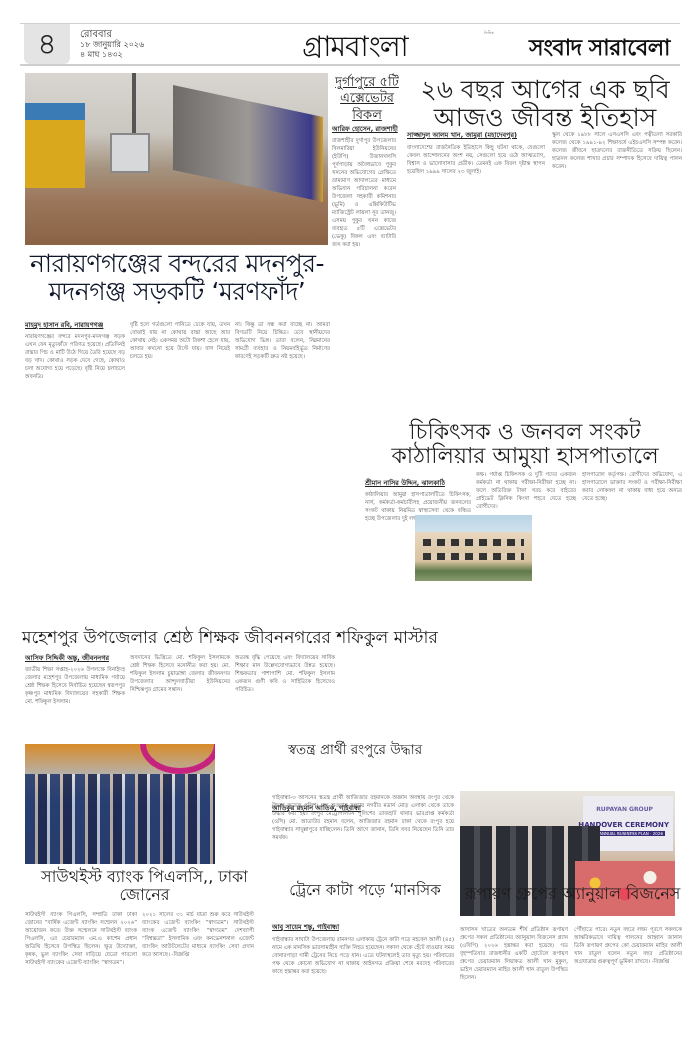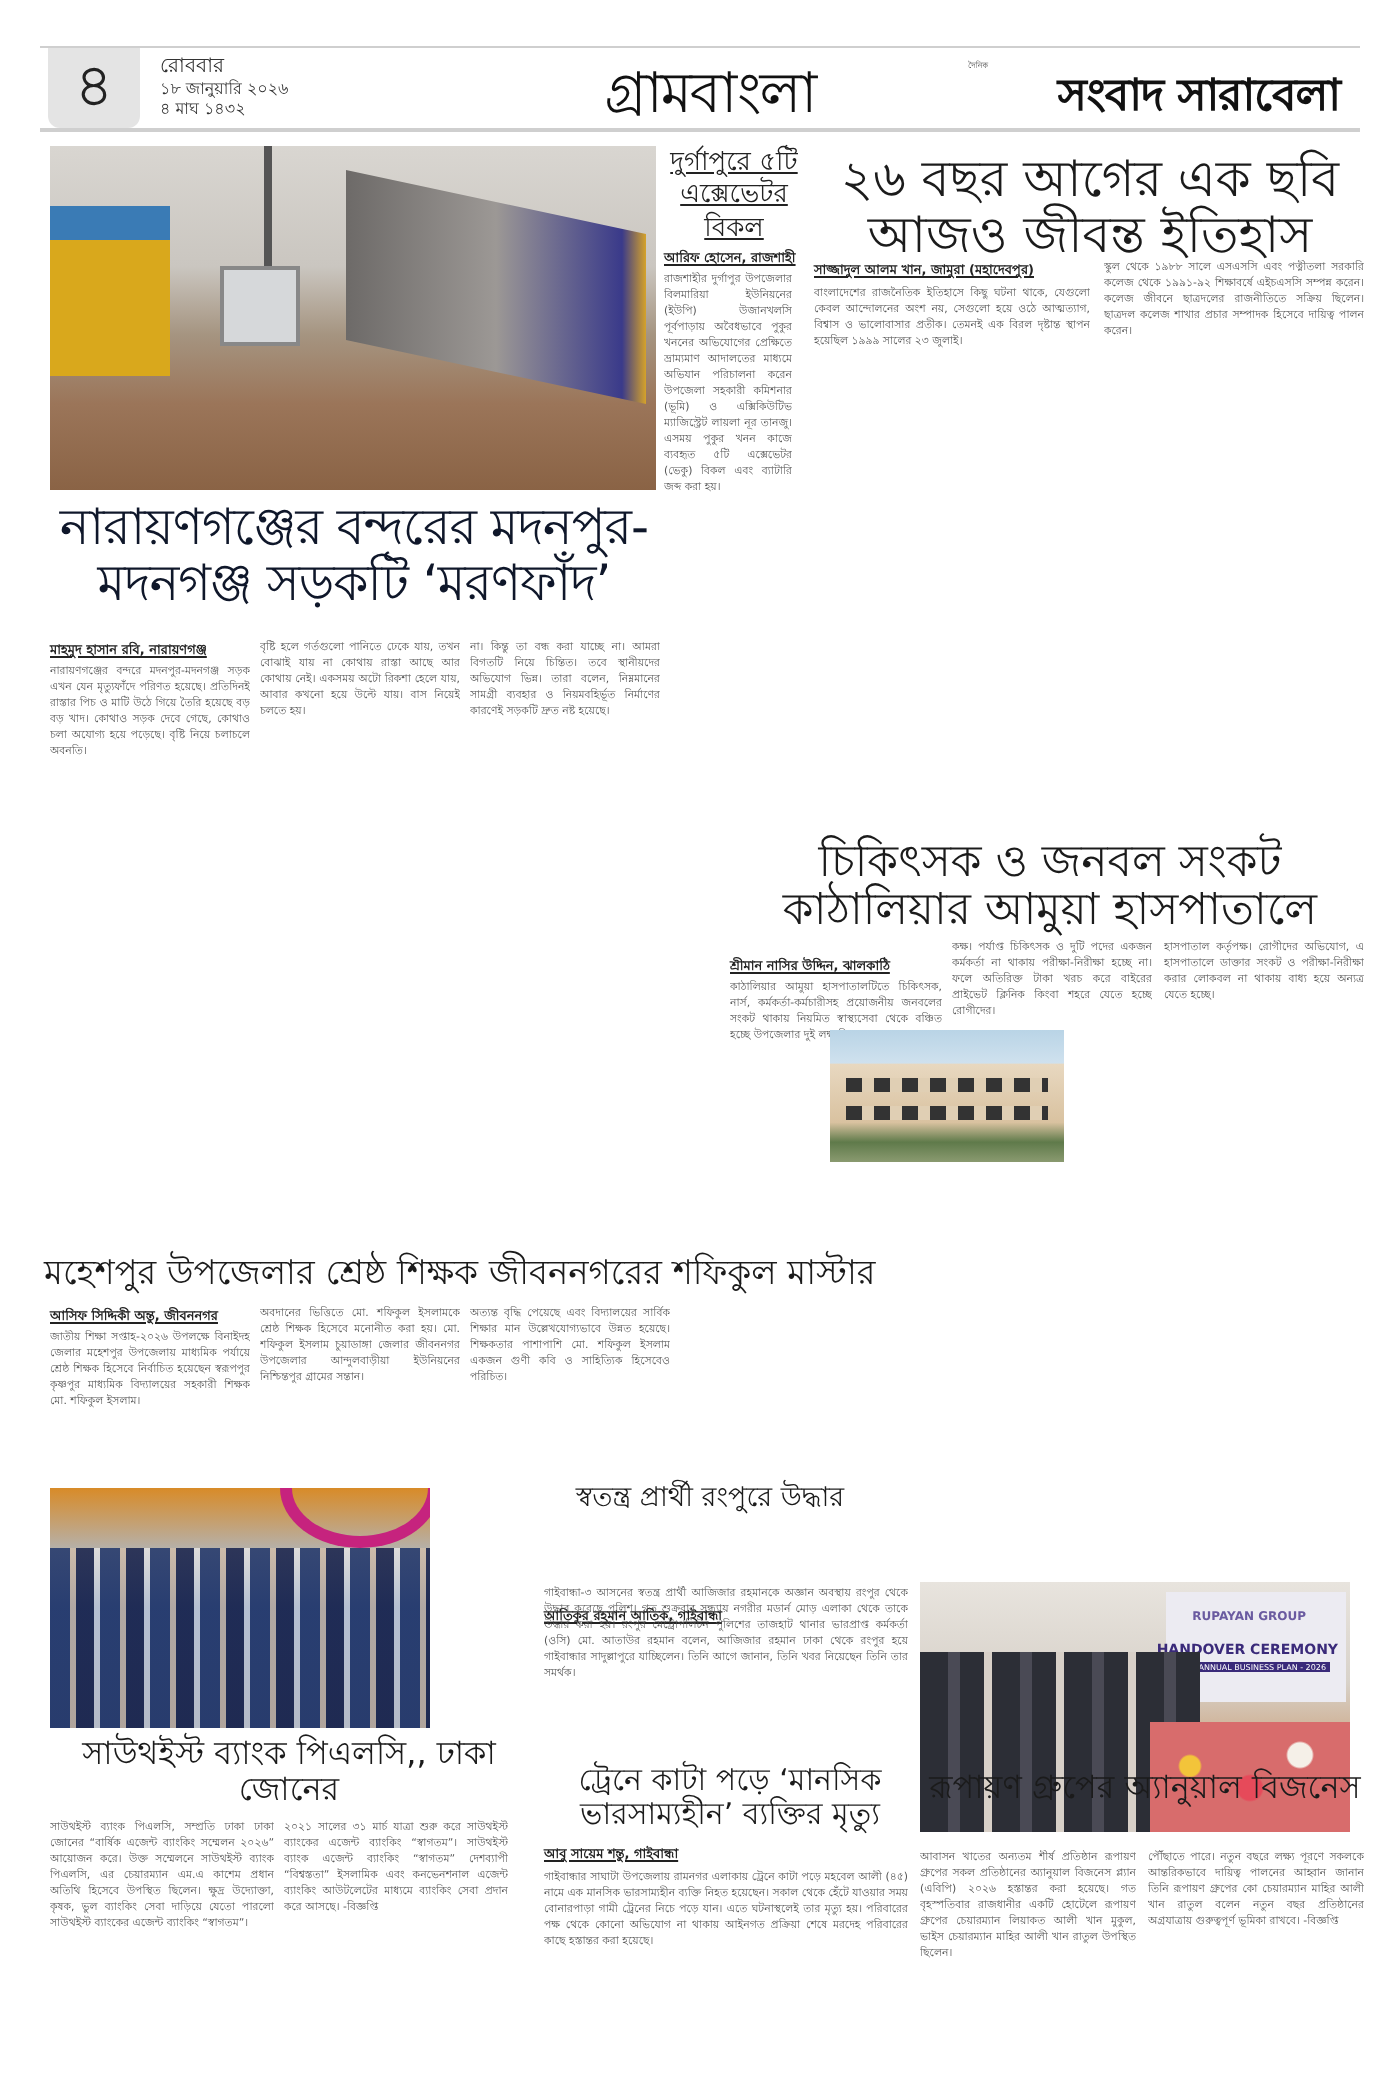--- a/index.html
+++ b/index.html
@@ -136,21 +136,20 @@
 </div>
 
 <div class="hl hl-black" style="left:22px; top:868px; width:245px; font-size:16px;">
   <div>সাউথইস্ট ব্যাংক পিএলসি,, ঢাকা জোনের</div>
 </div>
 <div class="col" style="left:25px; top:910px; width:112px; height:100px;">সাউথইস্ট ব্যাংক পিএলসি, সম্প্রতি ঢাকা ঢাকা জোনের “বার্ষিক এজেন্ট ব্যাংকিং সম্মেলন ২০২৬” আয়োজন করে। উক্ত সম্মেলনে সাউথইস্ট ব্যাংক পিএলসি, এর চেয়ারম্যান এম.এ কাশেম প্রধান অতিথি হিসেবে উপস্থিত ছিলেন। ক্ষুদ্র উদ্যোক্তা, কৃষক, ভুল ব্যাংকিং সেবা দাড়িয়ে যেতো পারলো সাউথইস্ট ব্যাংকের এজেন্ট ব্যাংকিং “স্বাগতম”।</div>
 <div class="col" style="left:142px; top:910px; width:112px; height:100px;">২০২১ সালের ৩১ মার্চ যাত্রা শুরু করে সাউথইস্ট ব্যাংকের এজেন্ট ব্যাংকিং “স্বাগতম”। সাউথইস্ট ব্যাংক এজেন্ট ব্যাংকিং “স্বাগতম” দেশব্যাপী “বিশ্বস্ততা” ইসলামিক এবং কনভেনশনাল এজেন্ট ব্যাংকিং আউটলেটের মাধ্যমে ব্যাংকিং সেবা প্রদান করে আসছে। -বিজ্ঞপ্তি</div>
 
 <div class="hl hl-black" style="left:270px; top:882px; width:190px; font-size:15px;">
   <div>ট্রেনে কাটা পড়ে ‘মানসিক</div>
-  <div>ভারসাম্যহীন’ ব্যক্তির মৃত্যু</div>
 </div>
 <div class="byline" style="left:272px; top:922px;">আবু সায়েম শন্তু, গাইবান্ধা</div>
 <div class="col" style="left:272px; top:935px; width:182px; height:75px;">গাইবান্ধার সাঘাটা উপজেলায় রামনগর এলাকায় ট্রেনে কাটা পড়ে মহবেল আলী (৪৫) নামে এক মানসিক ভারসাম্যহীন ব্যক্তি নিহত হয়েছেন। সকাল থেকে হেঁটে যাওয়ার সময় বোনারপাড়া গামী ট্রেনের নিচে পড়ে যান। এতে ঘটনাস্থলেই তার মৃত্যু হয়। পরিবারের পক্ষ থেকে কোনো অভিযোগ না থাকায় আইনগত প্রক্রিয়া শেষে মরদেহ পরিবারের কাছে হস্তান্তর করা হয়েছে।</div>
 
 <div class="hl hl-black" style="left:460px; top:885px; width:225px; font-size:16px;">
   <div>রূপায়ণ গ্রুপের অ্যানুয়াল বিজনেস</div>
 </div>
 <div class="col" style="left:460px; top:925px; width:108px; height:85px;">আবাসন খাতের অন্যতম শীর্ষ প্রতিষ্ঠান রূপায়ণ গ্রুপের সকল প্রতিষ্ঠানের অ্যানুয়াল বিজনেস প্ল্যান (এবিপি) ২০২৬ হস্তান্তর করা হয়েছে। গত বৃহস্পতিবার রাজধানীর একটি হোটেলে রূপায়ণ গ্রুপের চেয়ারম্যান লিয়াকত আলী খান মুকুল, ভাইস চেয়ারম্যান মাহির আলী খান রাতুল উপস্থিত ছিলেন।</div>
 <div class="col" style="left:574px; top:925px; width:108px; height:85px;">পৌঁছাতে পারে। নতুন বছরে লক্ষ্য পূরণে সকলকে আন্তরিকভাবে দায়িত্ব পালনের আহ্বান জানান তিনি রূপায়ণ গ্রুপের কো চেয়ারম্যান মাহির আলী খান রাতুল বলেন নতুন বছর প্রতিষ্ঠানের অগ্রযাত্রায় গুরুত্বপূর্ণ ভূমিকা রাখবে। -বিজ্ঞপ্তি</div>
 

